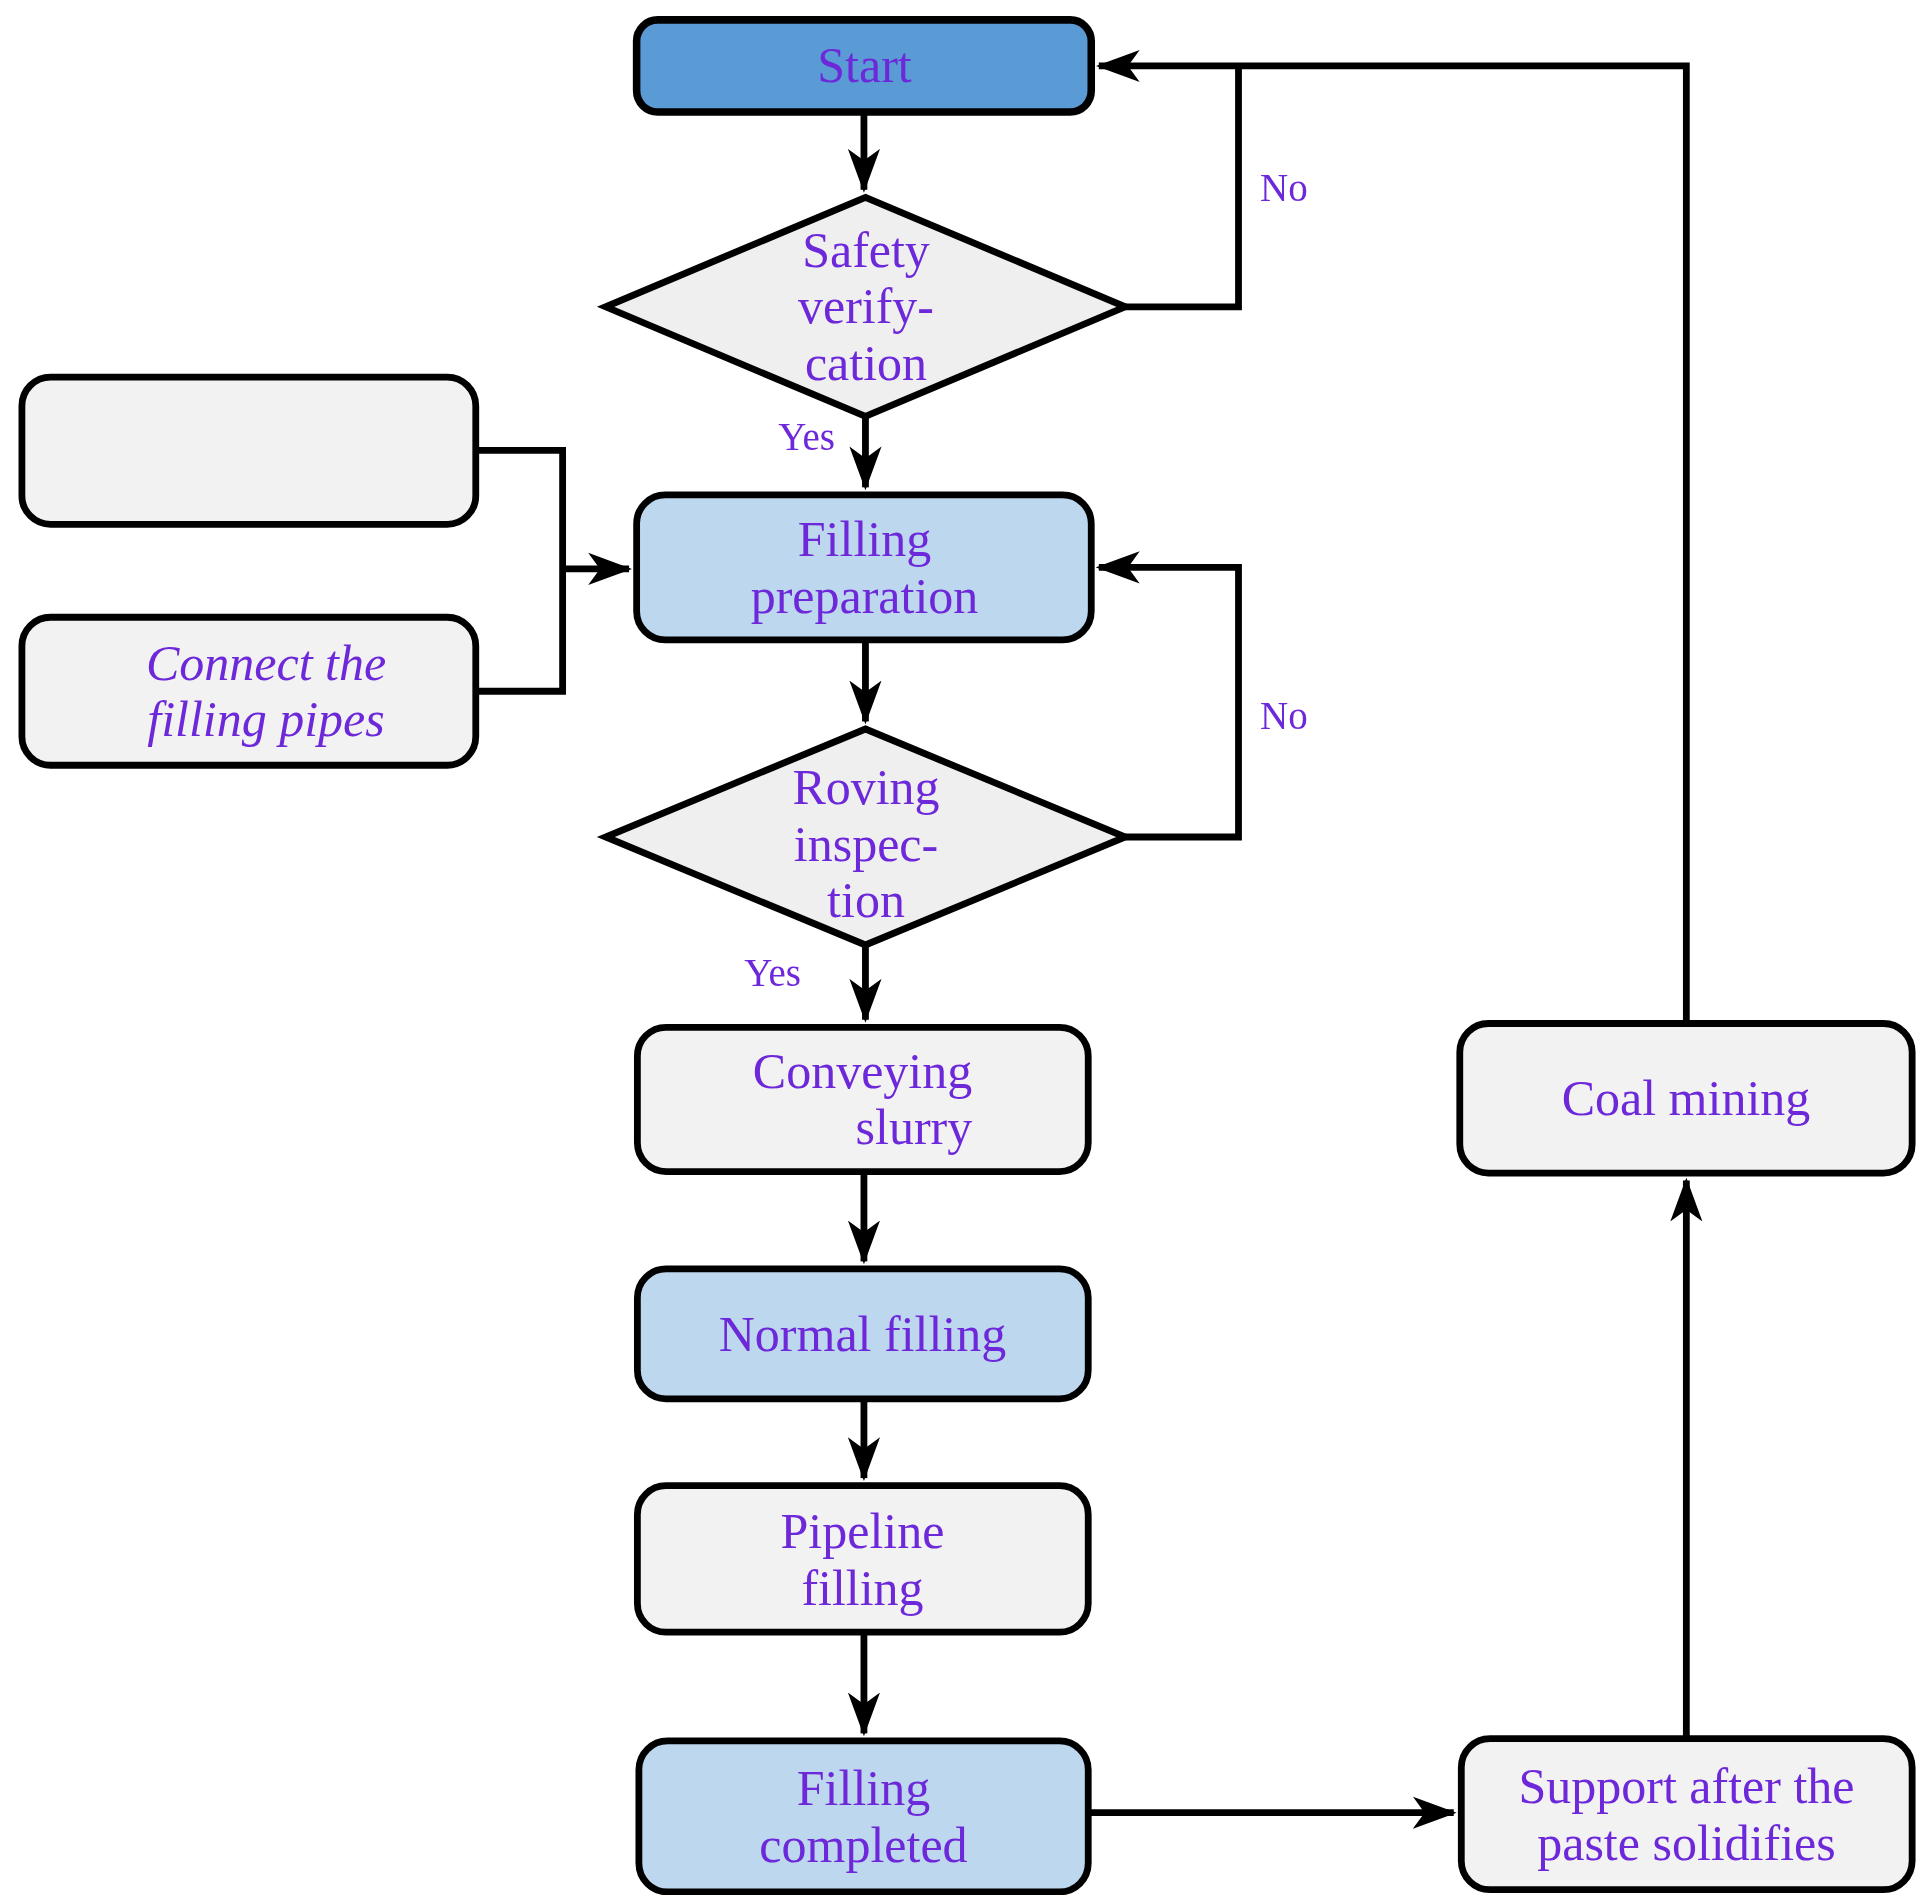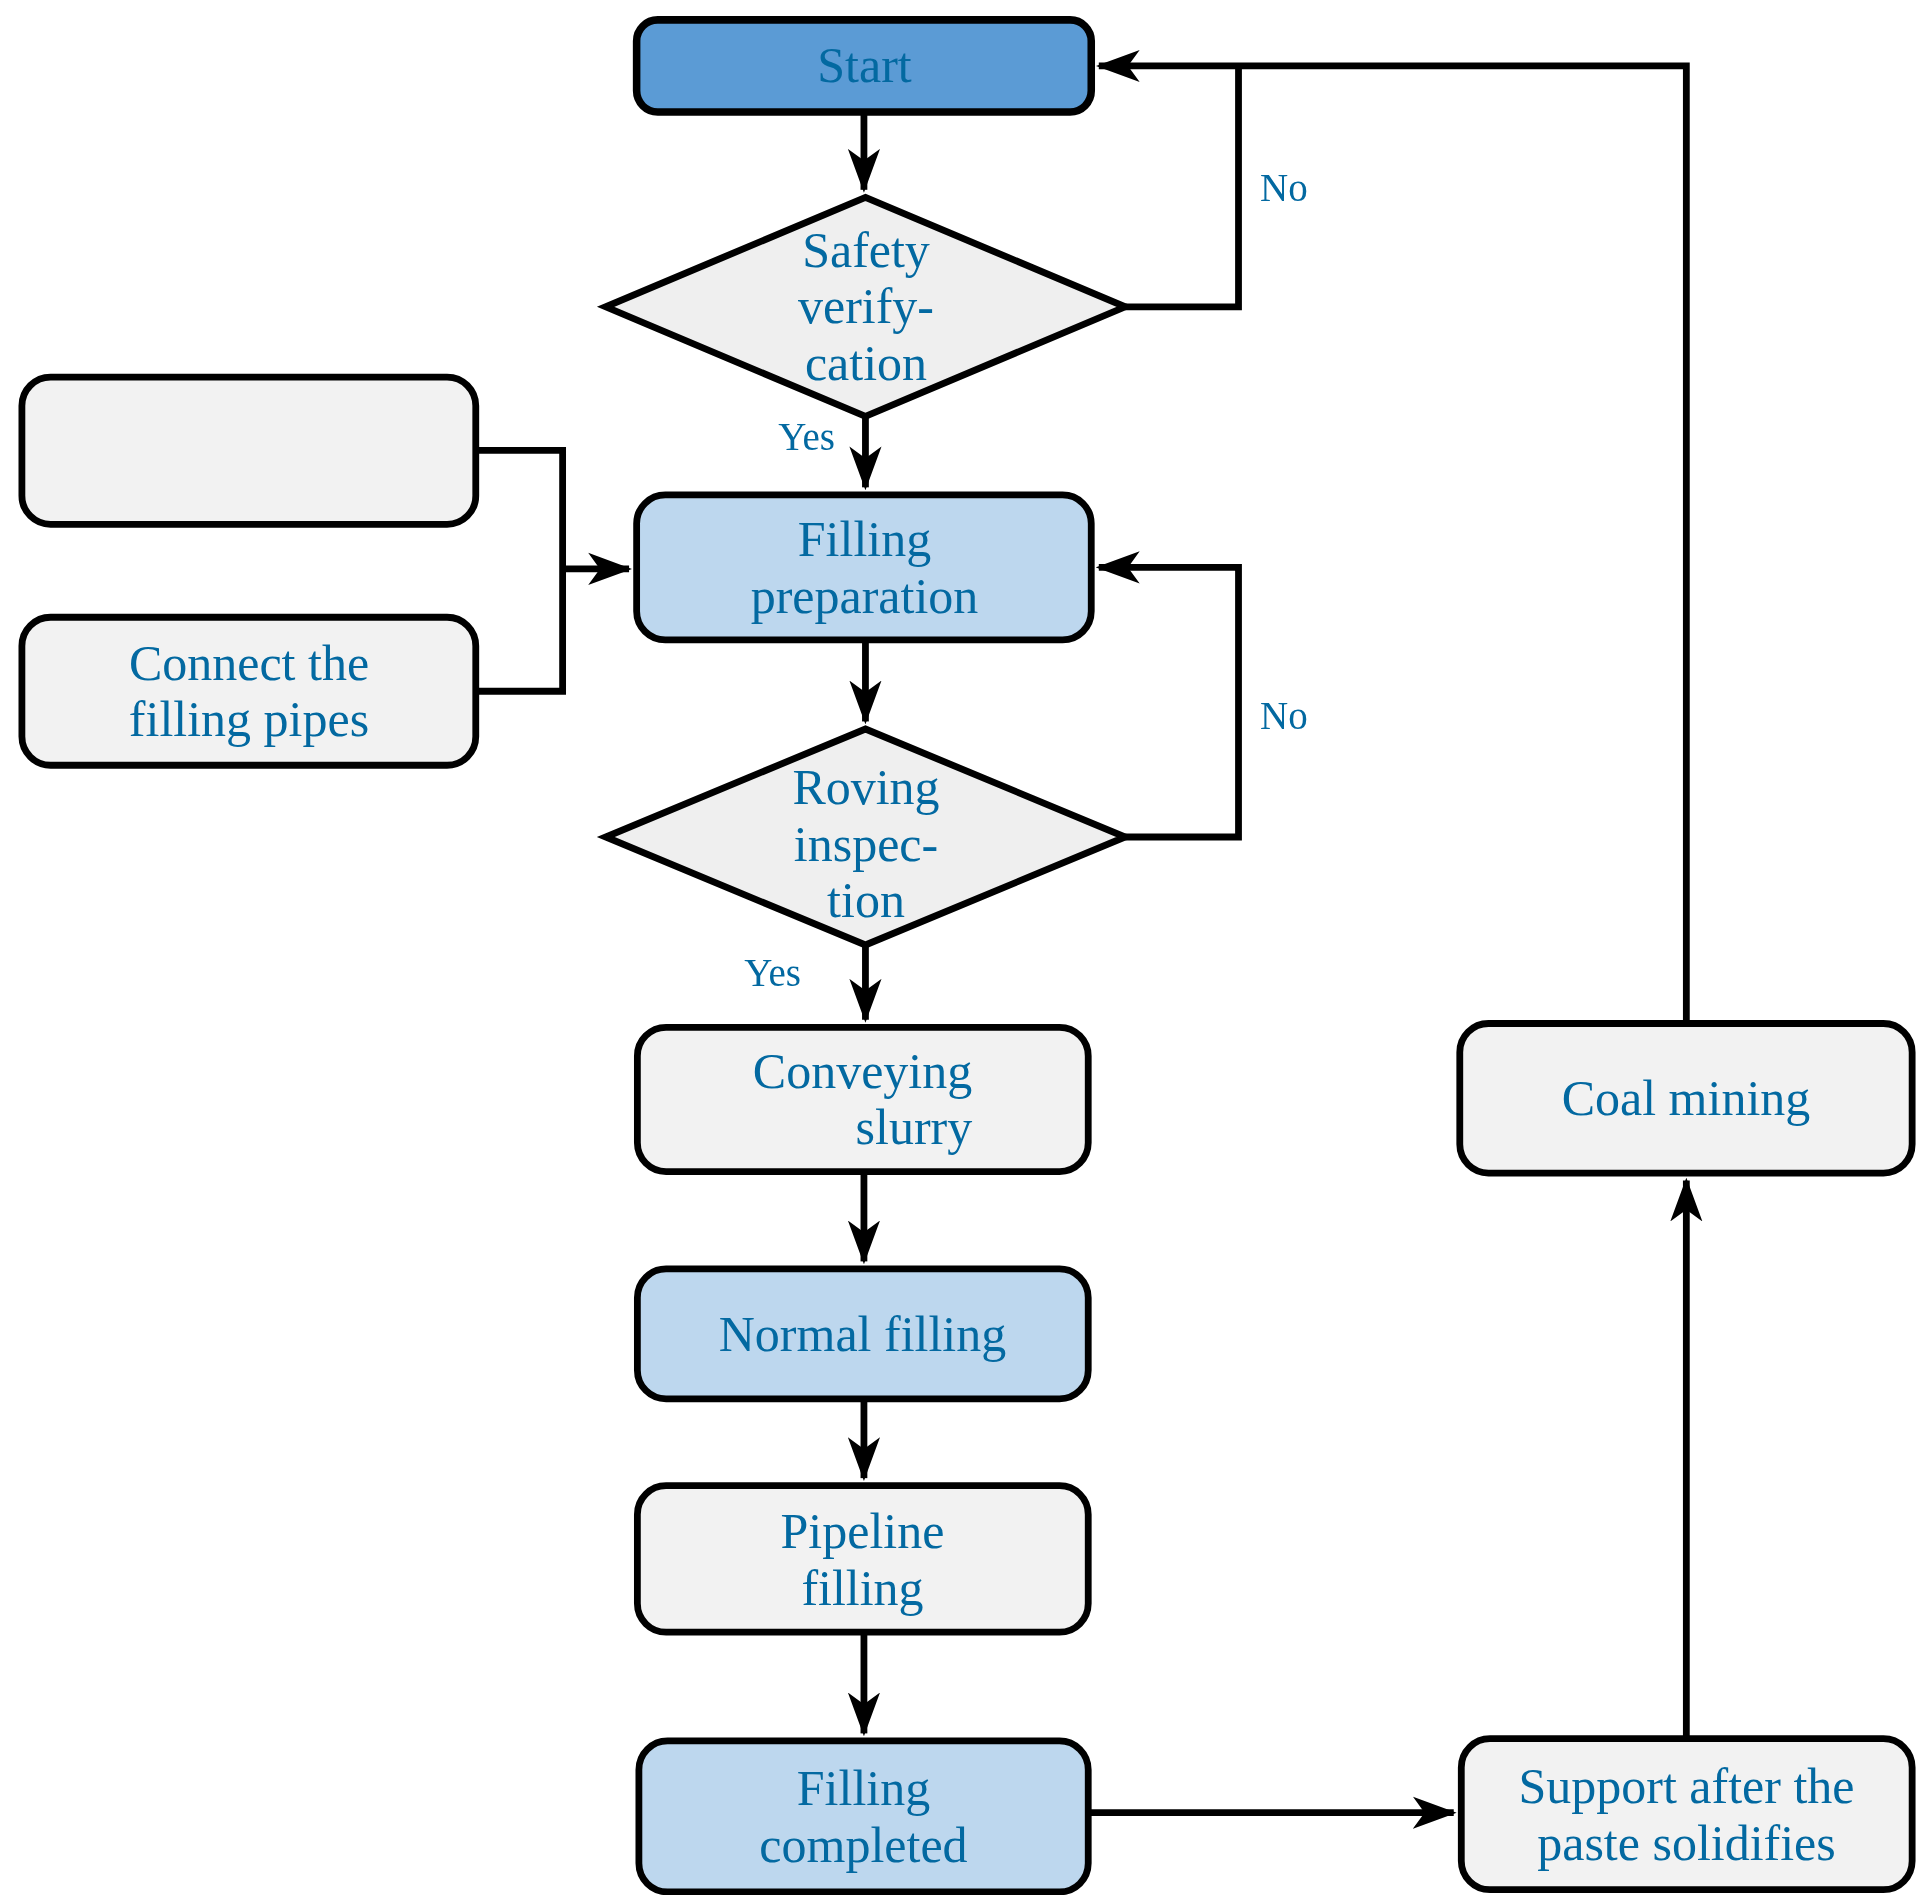--- a/index.html
+++ b/index.html
@@ -2,21 +2,21 @@
 <html style="font-size:12px"><head>
 <meta charset="utf-8">
 <style>
   html, body { margin: 0; padding: 0; background: #ffffff; }
   .canvas {
     position: relative;
     width: 1928px;
     height: 1896px;
     background: #ffffff;
     font-family: "Liberation Serif", "DejaVu Serif", serif;
-    color: #0369a1;
+    color: #6d28d9;
     overflow: hidden;
   }
   .canvas svg { position: absolute; left: 0; top: 0; }
   .node-label {
     position: absolute;
     display: flex;
     align-items: center;
     justify-content: center;
     text-align: center;
     white-space: pre-line;
@@ -88,21 +88,21 @@
       <rect x="846" y="2305" width="595" height="200" rx="38" fill="#BDD7EE"></rect>
       <rect x="1933" y="1355" width="599" height="198" rx="38" fill="#F2F2F2"></rect>
       <rect x="1935" y="2302" width="597" height="200" rx="38" fill="#F2F2F2"></rect>
     </g>
   </svg>
 
   <div class="node-label" style="left:637px;  top:19.6px;   width:455px; height:92px;">Start</div>
   <div class="node-label" style="left:606px;  top:197px;  width:520px; height:219px;">Safety
 verify-
 cation</div>
-  <div class="node-label" style="left:22px;   top:617px;  width:454px; height:148px;">Connect the
+  <div class="node-label" style="left:39px;   top:617px;  width:454px; height:148px;font-style:italic;">Connect the
 filling pipes</div>
   <div class="node-label" style="left:637px;  top:495px;  width:455px; height:145px;">Filling
 preparation</div>
   <div class="node-label" style="left:606px;  top:736px;  width:520px; height:216px;">Roving
 inspec-
 tion</div>
   <div class="node-label" style="left:637px;  top:1027px; width:451px; height:144px;text-align:right;">Conveying
 slurry</div>
   <div class="node-label" style="left:637px;  top:1269px; width:451px; height:130px;">Normal filling</div>
   <div class="node-label" style="left:637px;  top:1486px; width:451px; height:147px;">Pipeline

